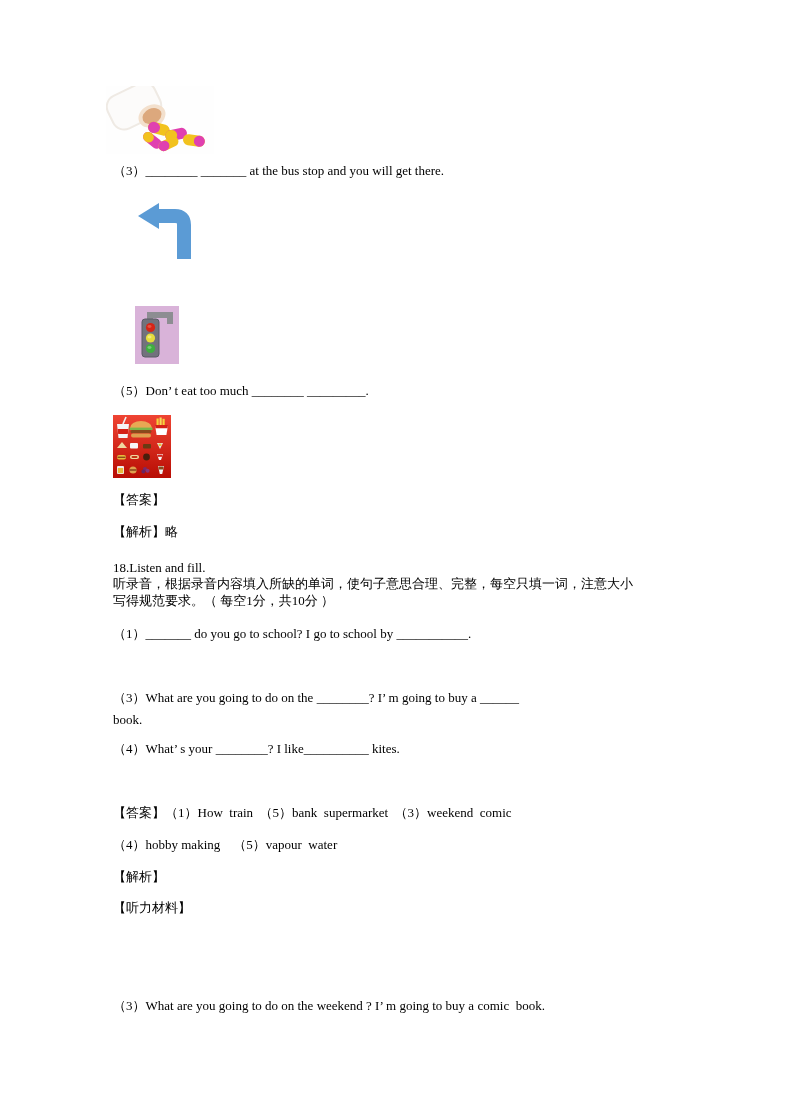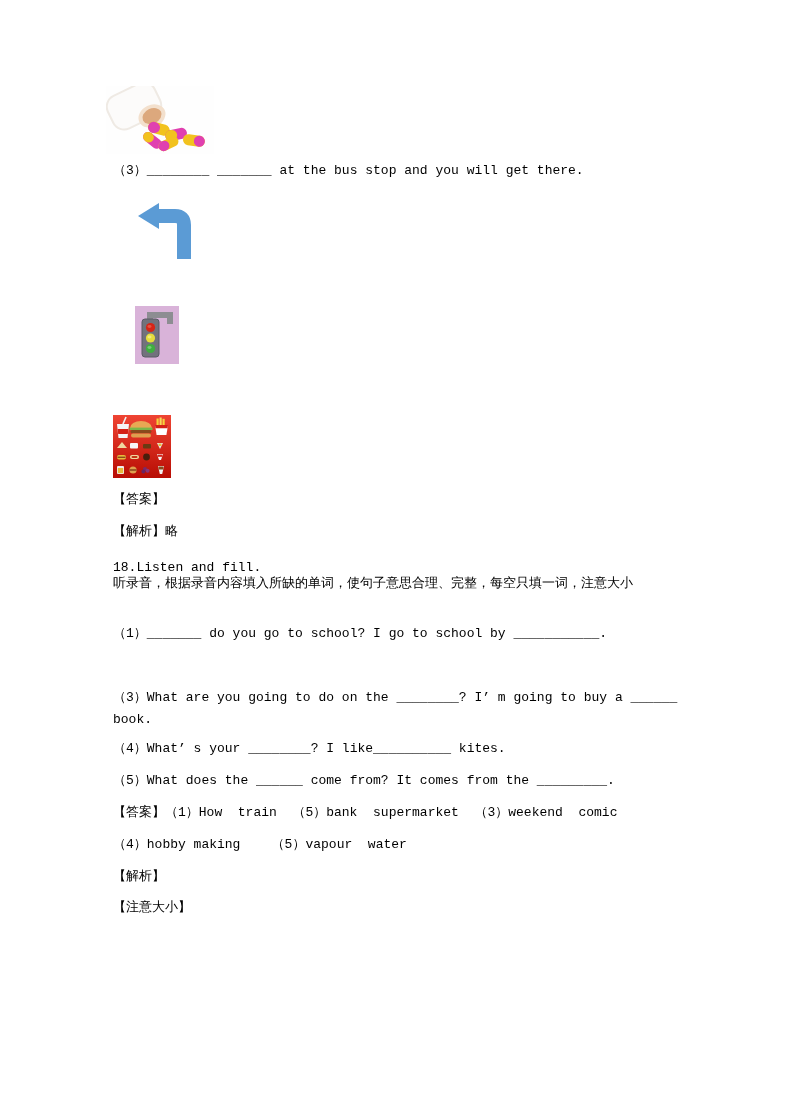--- a/index.html
+++ b/index.html
@@ -1,21 +1,21 @@
 <!DOCTYPE html>
 <html><head>
 <meta charset="utf-8">
 <style>
   html,body{margin:0;padding:0;background:#ffffff;}
   #page{
     position:relative;
     width:790px;height:1119px;
     background:#ffffff;
     overflow:hidden;
-    font-family:Liberation Mono, monospace;
+    font-family:Liberation Serif, serif;
     color:#000000;
   }
   .line{
     position:absolute;
     left:113px;
     white-space:pre;
     font-size:13px;
     line-height:16px;
     color:#000;
   }
@@ -74,20 +74,21 @@
       <rect x="7" y="13" width="17" height="38" rx="3" fill="#72727c" stroke="#5a5a64"></rect>
       <circle cx="15.5" cy="21.5" r="4.6" fill="#d62517"></circle>
       <ellipse cx="14.5" cy="20.5" rx="2" ry="1.4" fill="#e9604f" opacity="0.8"></ellipse>
       <circle cx="15.5" cy="32" r="4.6" fill="#e5dc3c"></circle>
       <ellipse cx="14.5" cy="31" rx="2" ry="1.4" fill="#f1ec84" opacity="0.9"></ellipse>
       <circle cx="15.5" cy="42.5" r="4.6" fill="#3fae3f"></circle>
       <ellipse cx="14.5" cy="41.5" rx="2" ry="1.4" fill="#7ccf7c" opacity="0.9"></ellipse>
     </g>
   </svg>
 
+  <div class="line" style="top:383px">（5）Don’ t eat too much ________ _________.</div>
 
   <svg class="img" style="left:113px;top:415px" width="58" height="63" viewBox="0 0 58 63">
     <defs>
       <linearGradient id="fg" x1="0" y1="0" x2="0" y2="1">
         <stop offset="0" stop-color="#ef4433"></stop>
           <stop offset="1" stop-color="#b80d04"></stop>
       </linearGradient>
     </defs>
     <rect width="58" height="63" fill="url(#fg)"></rect>
     <g>
@@ -131,27 +132,28 @@
       <path d="M45 51 h6 l-1.8 8 h-2.4 z" fill="#f2f2f2"></path>
         <rect x="45.5" y="51.5" width="5" height="3" fill="#8a4a1d"></rect>
     </g>
   </svg>
 
   <div class="line" style="top:492px">【答案】</div>
   <div class="line" style="top:524px">【解析】略</div>
 
   <div class="line" style="top:560px">18.Listen and fill.</div>
   <div class="line" style="top:576px">听录音，根据录音内容填入所缺的单词，使句子意思合理、完整，每空只填一词，注意大小</div>
+  <div class="line" style="top:593px">写得规范要求。（ 每空1分，共10分 ）</div>
 
   <div class="line" style="top:626px">（1）_______ do you go to school? I go to school by ___________.</div>
   <div class="line" style="top:690px">（3）What are you going to do on the ________? I’ m going to buy a ______</div>
   <div class="line" style="top:712px">book.</div>
   <div class="line" style="top:741px">（4）What’ s your ________? I like__________ kites.</div>
-  <div class="line" style="top:773px">（5）What does the ______ come from? It comes from the _________.</div>
 
   <div class="line" style="top:805px">【答案】（1）How  train  （5）bank  supermarket  （3）weekend  comic</div>
   <div class="line" style="top:837px">（4）hobby making    （5）vapour  water</div>
 
   <div class="line" style="top:869px">【解析】</div>
-  <div class="line" style="top:900px">【注意大小】</div>
+  <div class="line" style="top:900px">【听力材料】</div>
 
+  <div class="line" style="top:998px">（3）What are you going to do on the weekend ? I’ m going to buy a comic  book.</div>
 
 </div>
 
 </body></html>

